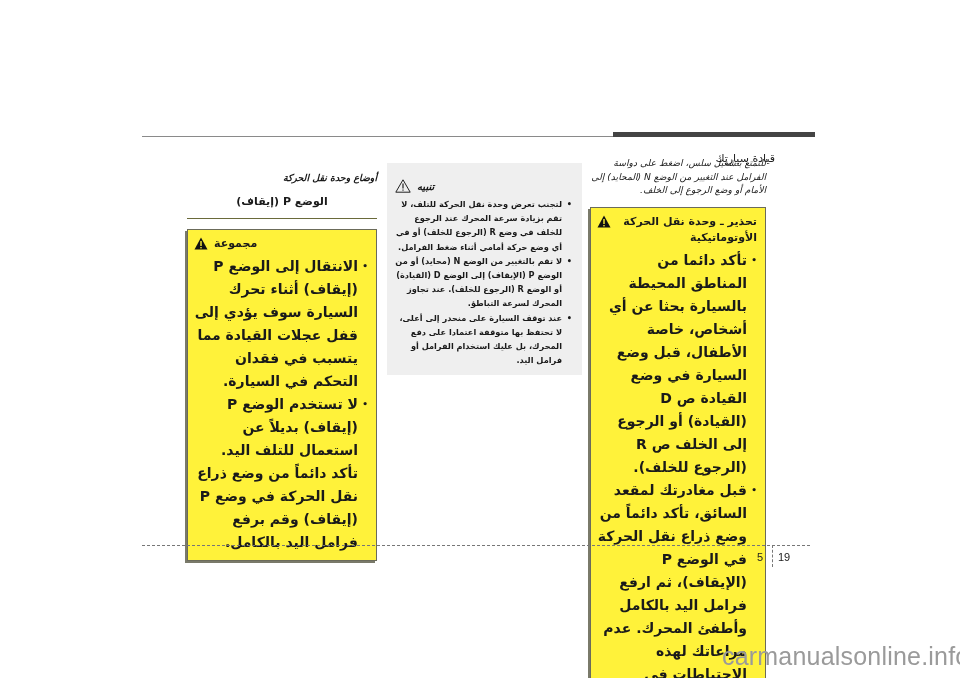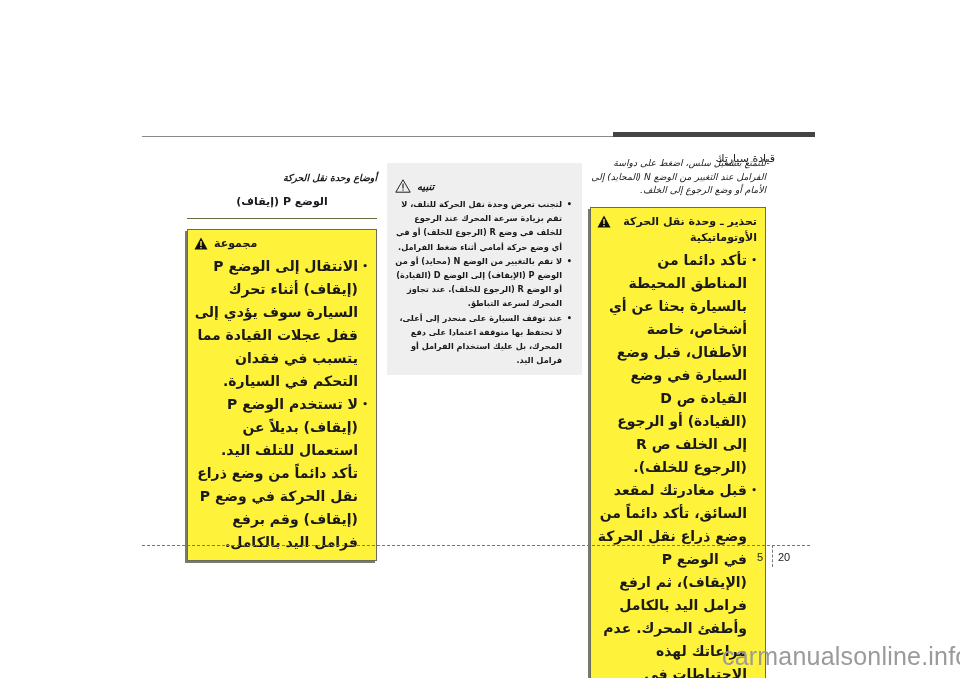--- a/index.html
+++ b/index.html
@@ -101,14 +101,14 @@
     <ul class="warn-list">
       <li>الانتقال إلى الوضع P (إيقاف) أثناء تحرك السيارة سوف يؤدي إلى قفل عجلات القيادة مما يتسبب في فقدان التحكم في السيارة.</li>
       <li>لا تستخدم الوضع P (إيقاف) بديلاً عن استعمال للتلف اليد. تأكد دائماً من وضع ذراع نقل الحركة في وضع P (إيقاف) وقم برفع فرامل اليد بالكامل.</li>
     </ul>
   </div>
 </div>
 
 <div class="footer-dash"></div>
 <div class="footer-vdash"></div>
 <div class="page-chapter">5</div>
-<div class="page-num">20</div>
+<div class="page-num">19</div>
 <div class="watermark">carmanualsonline.info</div>
 
 </body></html>

